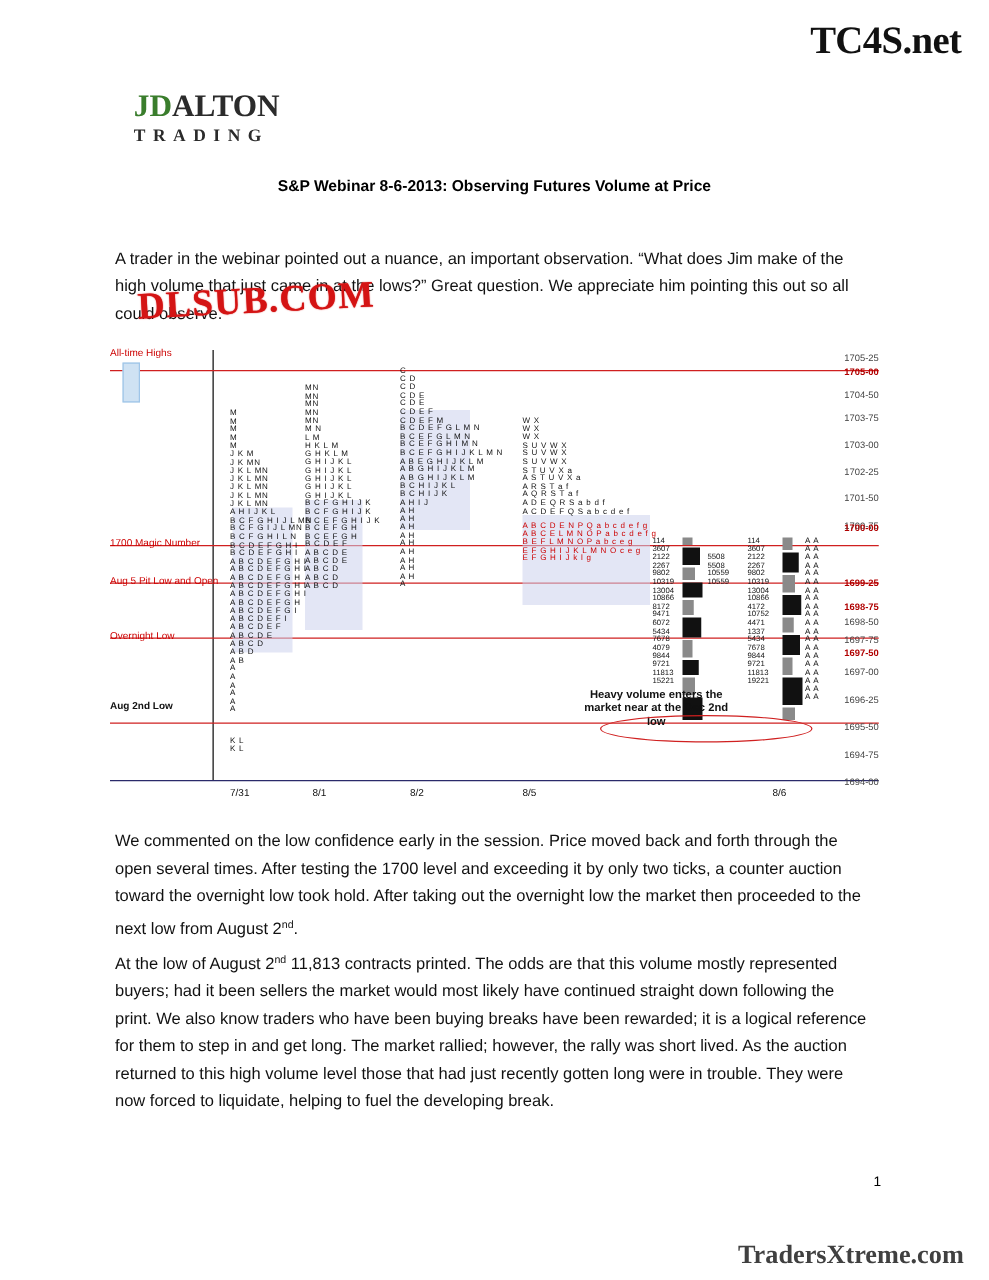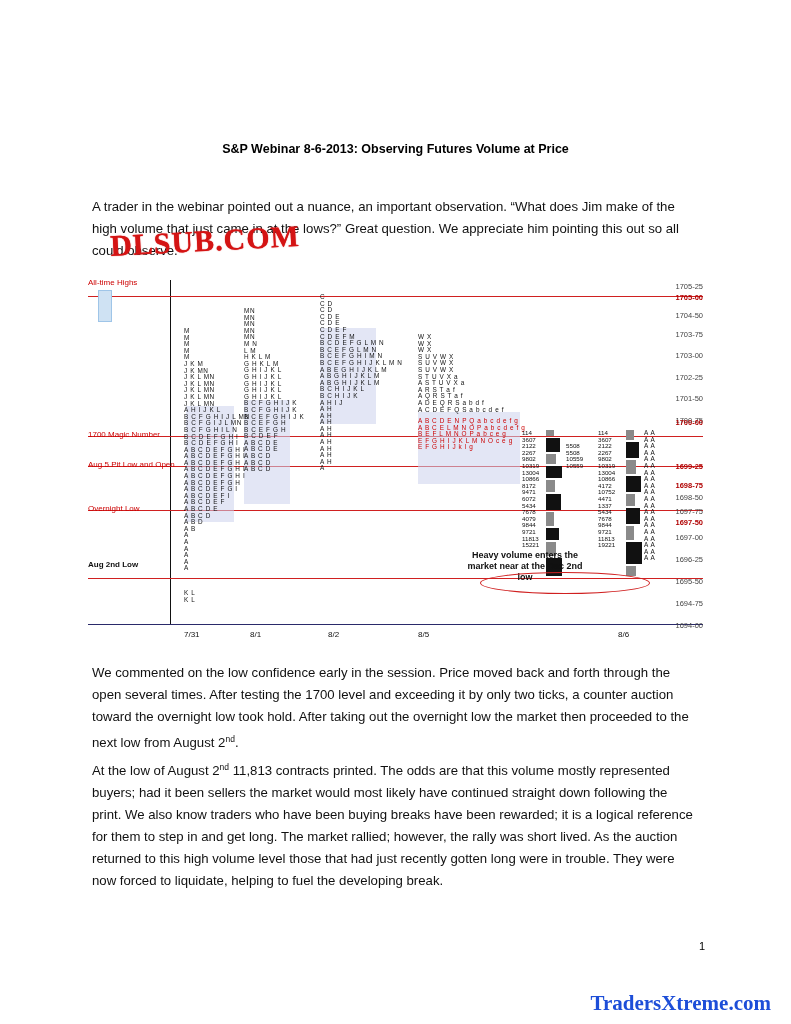--- a/index.html
+++ b/index.html
@@ -95,29 +95,36 @@
     font-size:30px;font-weight:bold;color:#d41414;
     letter-spacing:1px;transform:rotate(-3deg);
     text-shadow:0 0 1px #d41414;
   }
 
   
   .pagenum{position:absolute;right:86px;top:940px;font-size:11px;}
   .tx-footer{
     position:absolute;right:20px;bottom:8px;
     font-family:"Liberation Serif", serif;
-    font-size:21px;font-weight:bold;color:#1d4ed8;
+    font-size:21px;font-weight:bold;color:#404040;
   }
 </style>
 </head>
 <body>
 
 <div class="page">
 
-
+  <div class="tc4s">TC4S.net</div>
+
+  <div class="logo">
+    <div class="l1">
+      <span class="jd">JD</span><span class="alton">ALTON</span>
+    </div>
+    <div class="l2">TRADING</div>
+  </div>
 
 
   <div class="doc-title">S&amp;P Webinar 8-6-2013: Observing Futures Volume at Price</div>
 
   <div class="para" id="p1">A trader in the webinar pointed out a nuance, an important observation. “What does Jim make of the high volume that just came in at the lows?” Great question. We appreciate him pointing this out so all could observe.</div>
 
   <div class="chart">
 
     <div class="vaxis"></div>
     <div class="axis"></div>

